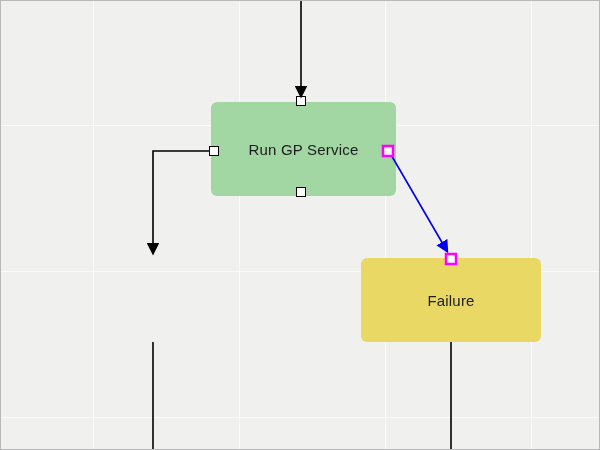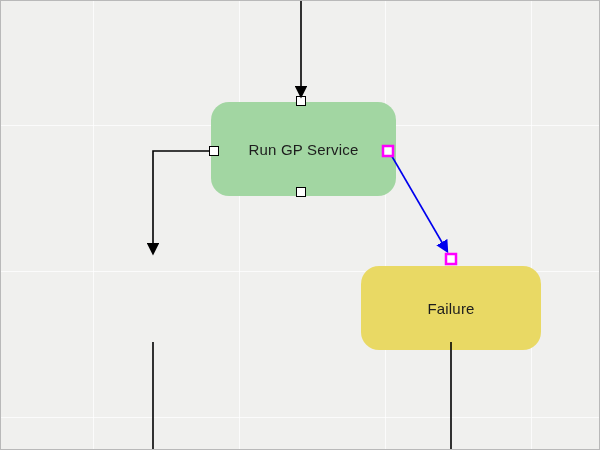--- a/index.html
+++ b/index.html
@@ -15,34 +15,34 @@
     background-color:#f0f0ee;
     background-image:
       linear-gradient(to right, rgba(255,255,255,0.75) 1px, transparent 1px),
       linear-gradient(to bottom, rgba(255,255,255,0.75) 1px, transparent 1px);
     background-size:146px 146px;
     background-position:92px 124px;
     overflow:hidden;
   }
   .node{
     position:absolute;
-    border-radius:18px;
+    border-radius:6px;
     display:flex;
     align-items:center;
     justify-content:center;
     font-size:15px;
     color:#1d1d1d;
     letter-spacing:0.2px;
     cursor:default;
   }
   .node-green{background:#a2d6a2;}
   .node-yellow{background:#e9d964;}
   #node-run-gp{left:210px;top:101px;width:185px;height:94px;}
   #node-success{left:62px;top:257px;width:180px;height:84px;}
-  #node-failure{left:360px;top:265px;width:180px;height:84px;}
+  #node-failure{left:360px;top:257px;width:180px;height:84px;}
   .connector-layer{
     position:absolute;left:0;top:0;width:600px;height:450px;
   }
 </style>
 </head>
 <body>
 
 <div class="canvas">
 
   <div class="node node-green" id="node-run-gp">

